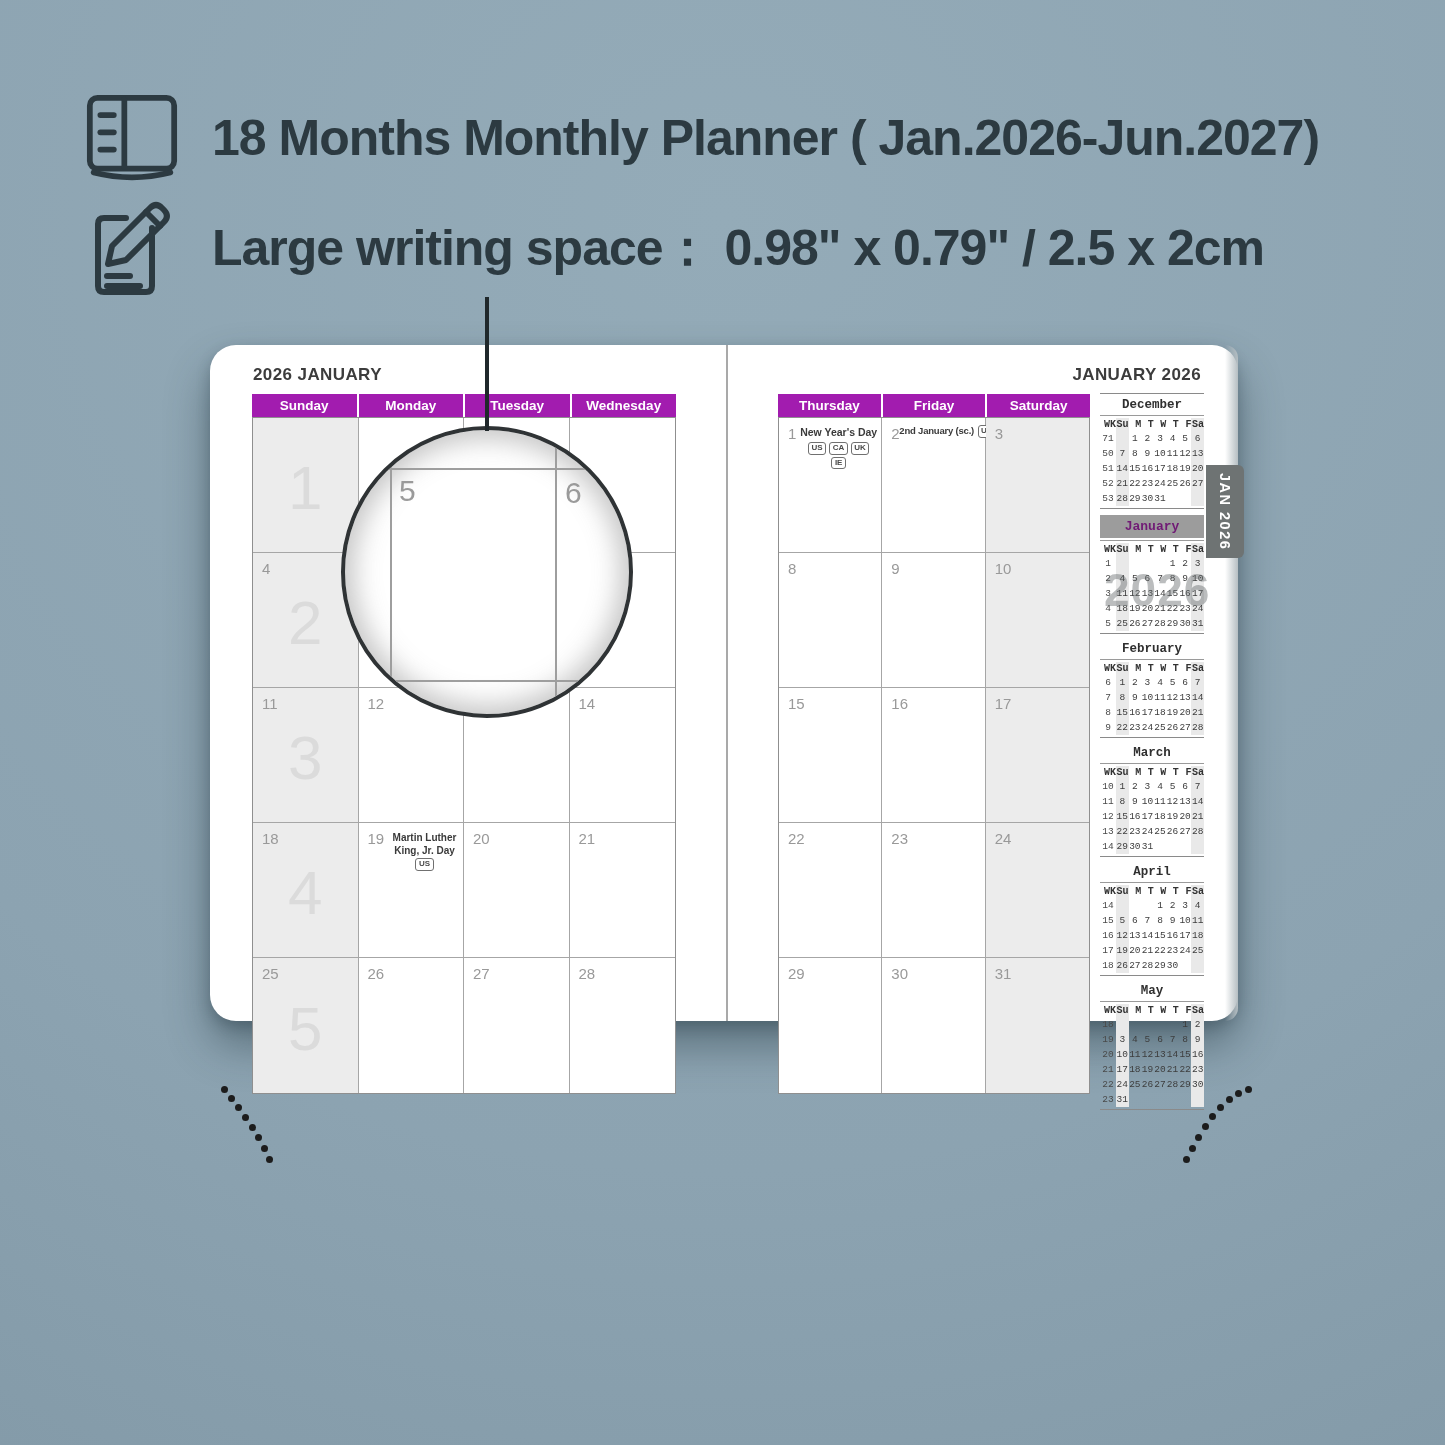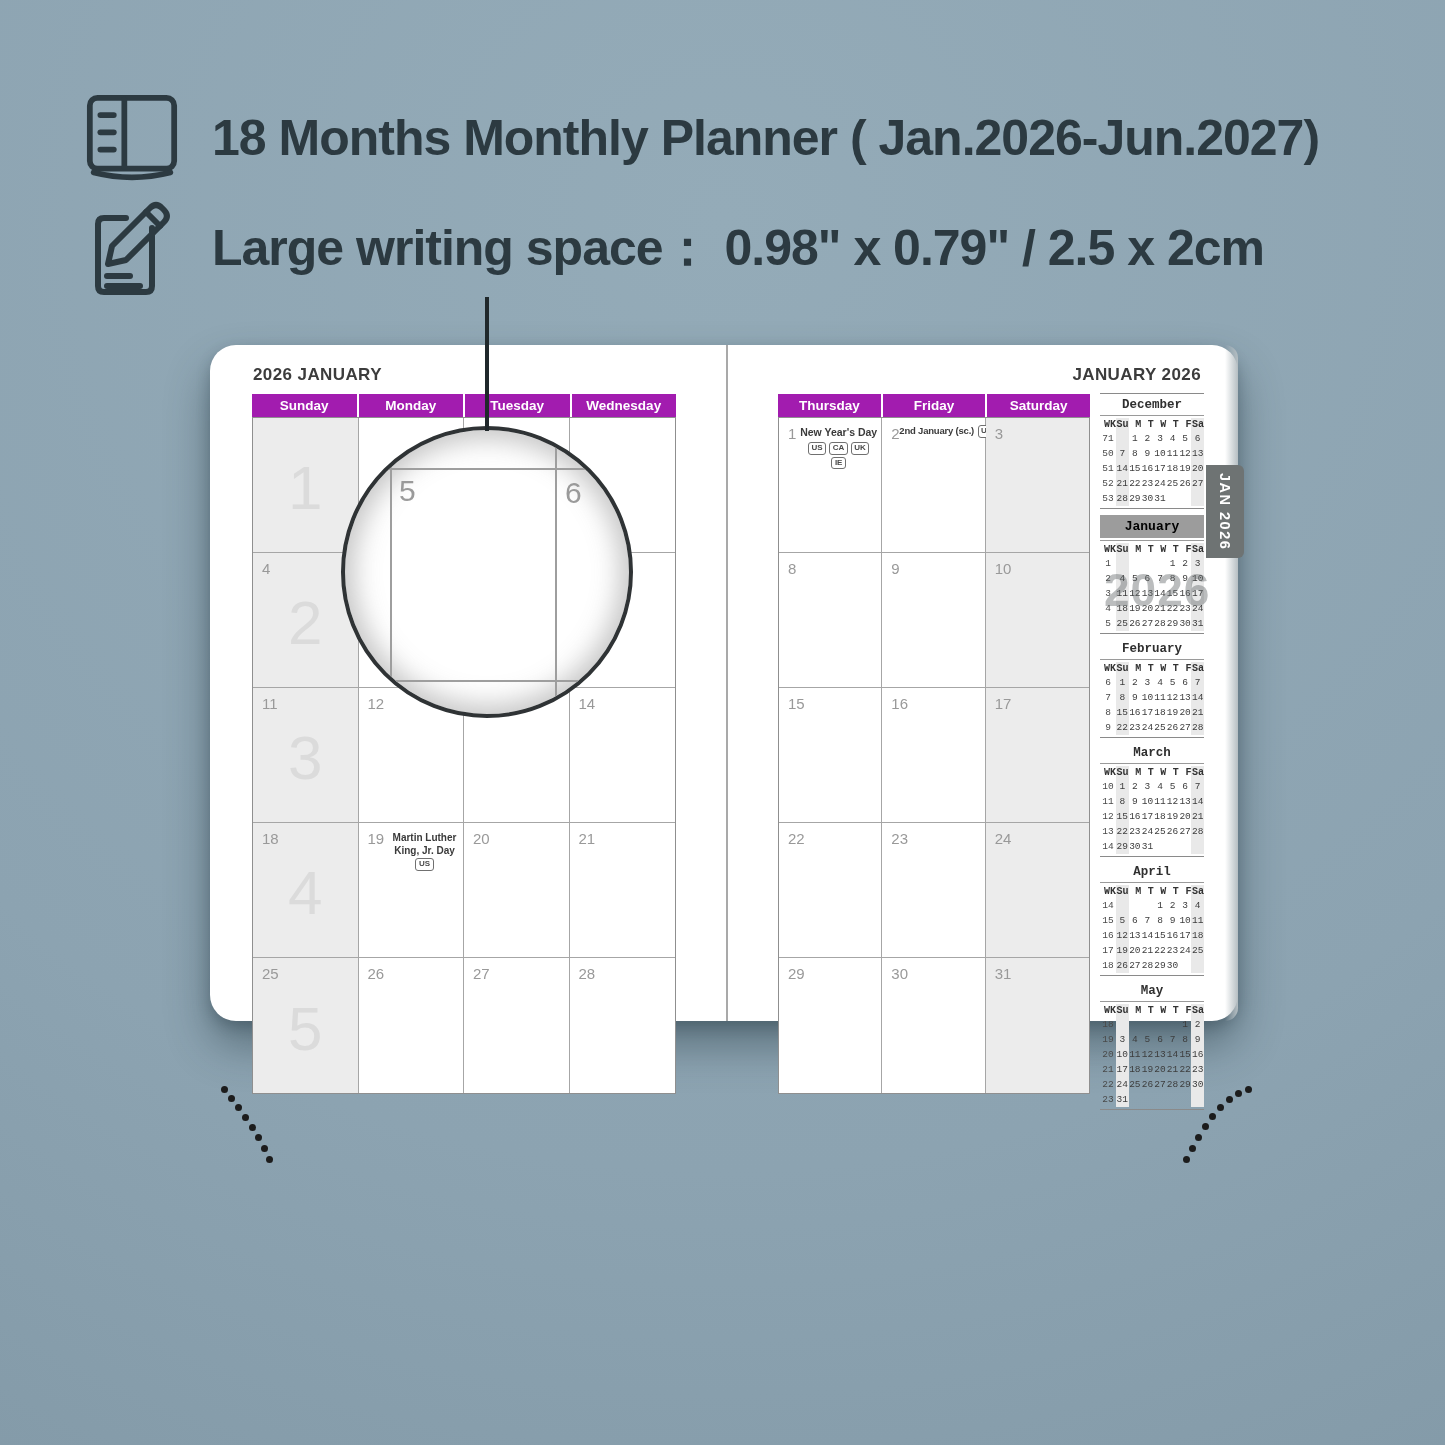--- a/index.html
+++ b/index.html
@@ -53,21 +53,21 @@
   .holr.inline{white-space:nowrap;text-align:left;left:17px;font-size:9.5px;letter-spacing:-.2px;}
   .holr .badges{display:block;margin-top:1px;}
   .holr.inline .badges{display:inline;margin-left:2px;}
   .badge{display:inline-block;border:1px solid #707070;border-radius:3px;font-size:8px;font-weight:700;
     color:#4A4A4A;padding:0 2.5px;line-height:10.5px;margin:0 1.5px;background:#fff;vertical-align:1px;}
 
   
   .minis{position:absolute;left:890px;top:48px;width:104px;border-top:1.5px solid #8A8A8A;padding-top:2px;}
   .mc{margin-bottom:6px;border-bottom:1.2px solid #8A8A8A;font-family:Liberation Mono, monospace;}
   .mc-title{font-size:12.5px;font-weight:700;color:#2F2F2F;text-align:center;height:19px;line-height:19px;}
-  .mc-bar{background:#9C9C9C;color:#000000;font-size:13px;font-weight:700;text-align:center;height:23px;line-height:23px;margin-bottom:2px;}
+  .mc-bar{background:#9C9C9C;color:#701a75;font-size:13px;font-weight:700;text-align:center;height:23px;line-height:23px;margin-bottom:2px;}
   .mc-grid{display:grid;grid-template-columns:16px repeat(7,1fr);border-top:1px solid #9A9A9A;padding:2px 0;}
   .mh{font-size:10px;font-weight:700;color:#333;text-align:right;line-height:13px;}
   .md{font-size:9.5px;color:#3D3D3D;text-align:center;line-height:15px;}
   .md.wk{color:#4A4A4A;}
   .sshade{background:#E9E9E9;}
   .watermark{position:absolute;left:894px;top:218px;font-size:46px;font-weight:600;color:#5E6466;
     opacity:.42;letter-spacing:1px;z-index:6;pointer-events:none;}
 
   
   .tab{position:absolute;left:1206px;top:465px;width:38px;height:93px;background:#6E7373;

